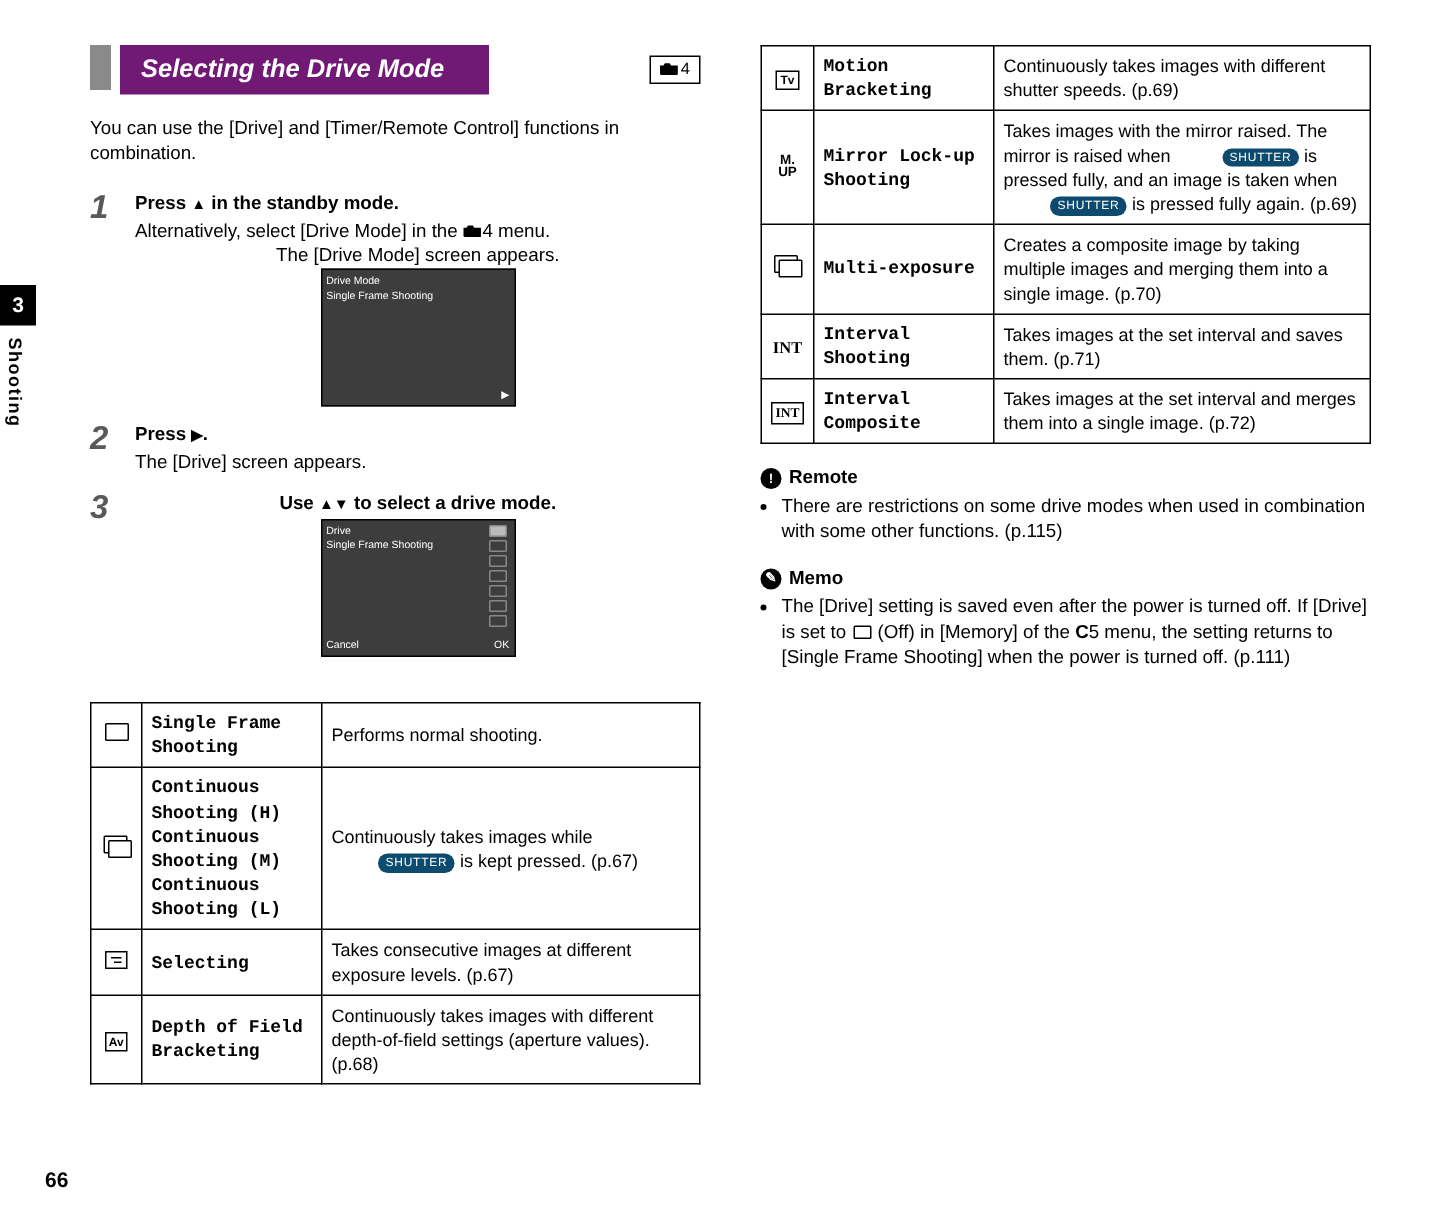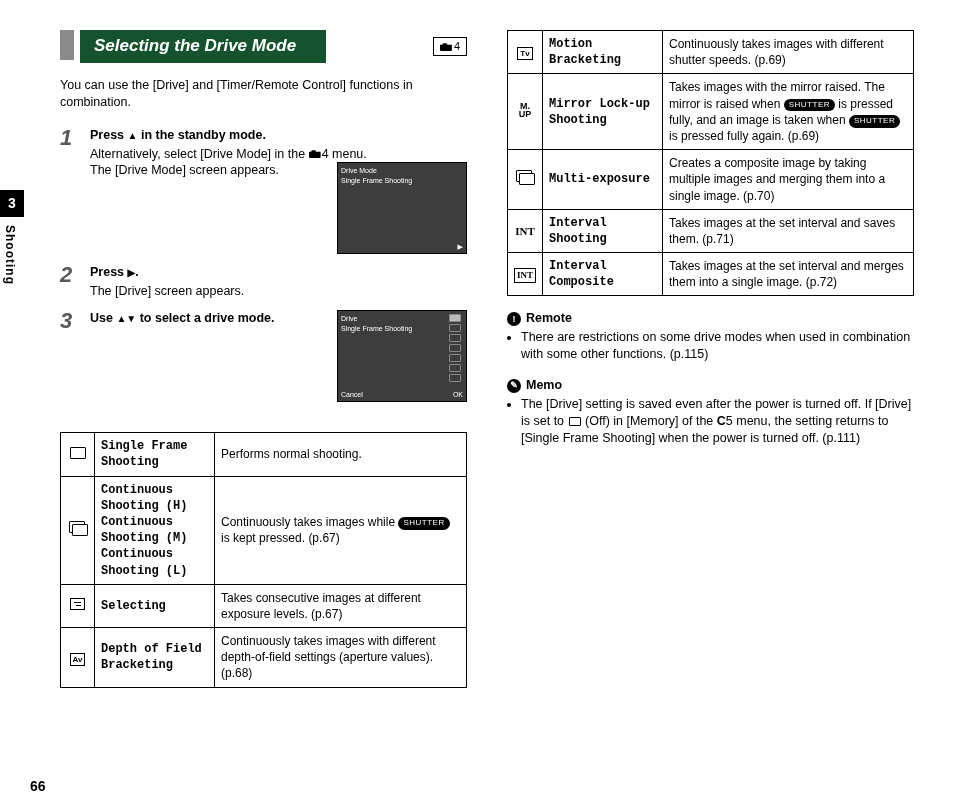--- a/index.html
+++ b/index.html
@@ -54,21 +54,21 @@
     padding: 0 20px 0 60px;
   }
   .col.right { padding: 0 10px 0 20px; }
 
   .title-bar {
     display: flex;
     align-items: center;
     margin-bottom: 14px;
   }
   .title-bar .black {
-    background: #14532d;
+    background: #701a75;
     color: #fff;
     font-weight: bold;
     font-style: italic;
     font-size: 17px;
     padding: 5px 30px 5px 14px;
   }
   .title-bar .gray {
     background: #8a8a8a;
     width: 14px;
     align-self: stretch;
@@ -102,21 +102,21 @@
     width: 22px; flex: none; line-height: 1;
   }
   .step-body { flex: 1; }
   .step-head { font-weight: bold; margin-bottom: 2px; }
   .step-sub { }
 
   .tri-up::after   { content: "▲"; font-size: 10px; }
   .tri-down::after { content: "▼"; font-size: 10px; }
   .tri-right::after{ content: "▶"; font-size: 10px; }
 
-  .step-row { display: flex; align-items: flex-start; }
+  .step-row { display: flex; align-items: center; flex-direction: column; }
   .screen {
     width: 130px; height: 92px; background: #3d3d3d; color: #fff;
     font-size: 7px; border: 1px solid #000; position: relative; flex: none;
     padding: 3px;
   }
   .screen .s-title { font-size: 7px; }
   .screen .s-line  { font-size: 7px; }
   .screen .s-foot  {
     position: absolute; bottom: 2px; left: 3px; right: 3px;
     display: flex; justify-content: space-between; font-size: 7px;
@@ -168,22 +168,22 @@
   }
   .icon-tv {
     display: inline-block; border: 1.3px solid #000; font-size: 8px;
     font-weight: bold; padding: 0 2px; line-height: 11px;
   }
   .icon-text { font-size: 9px; font-weight: bold; line-height: 0.9; display: inline-block; }
   .icon-int  { font-family: Georgia, serif; font-weight: bold; font-size: 11px; }
   .icon-intb { display: inline-block; border: 1.2px solid #000; font-family: Georgia, serif; font-weight: bold; font-size: 9px; padding: 0 2px; }
 
   .shutter {
-    display: inline-block; background: #000000; color: #fff; font-size: 8px;
-    letter-spacing: 0.5px; border-radius: 7px; padding: 1px 5px; vertical-align: 1px;
+    display: inline-block; background: #0c4a6e; color: #fff; font-size: 8px;
+    letter-spacing: 0.5px; border-radius: 7px; padding: 1px 5px; vertical-align: 1px; margin-left: 31px;
   }
 
   .section-h {
     font-weight: bold; margin-top: 14px; margin-bottom: 2px;
     display: flex; align-items: center; gap: 5px;
   }
   .mark-warn {
     display: inline-flex; width: 14px; height: 14px; border-radius: 50%;
     background: #000; color: #fff; font-size: 9px; font-weight: bold;
     align-items: center; justify-content: center;

